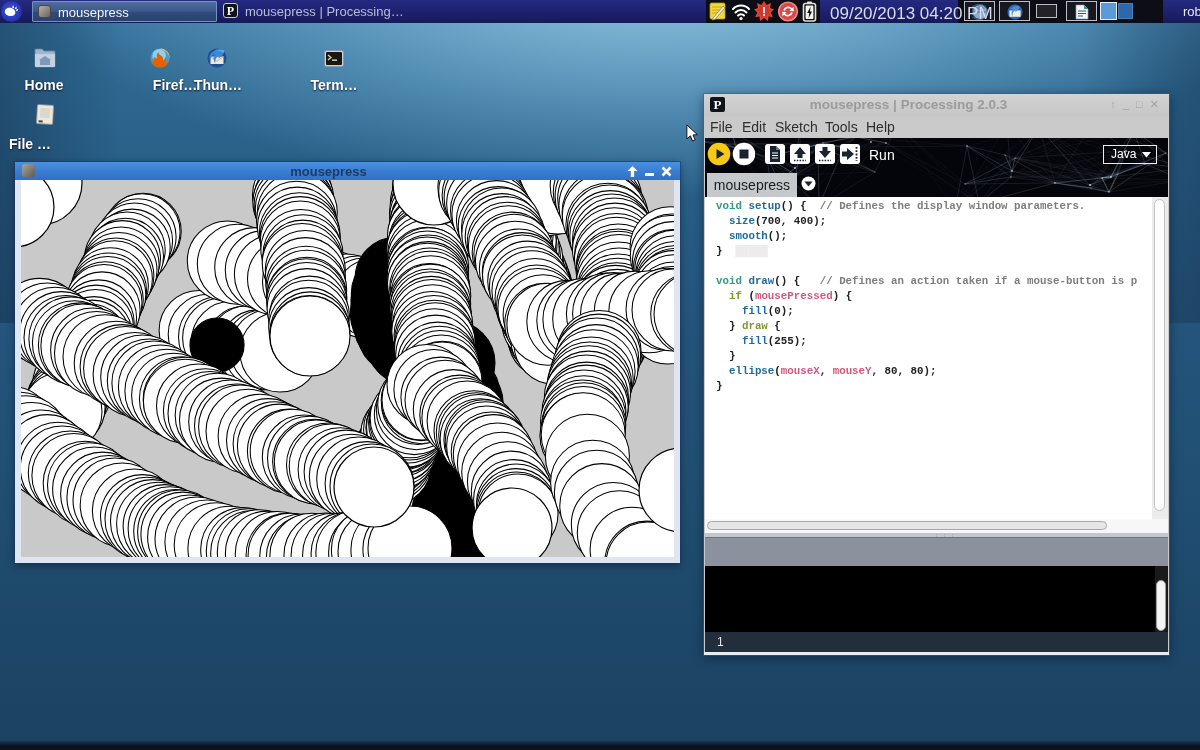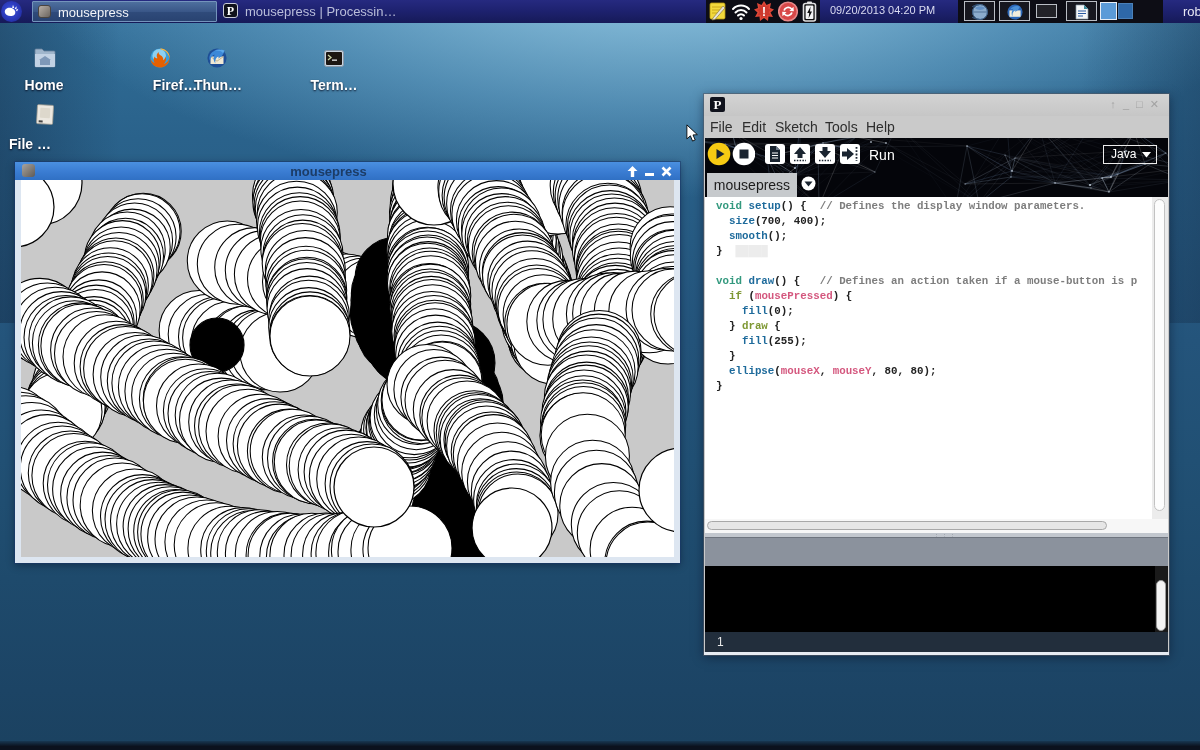--- a/index.html
+++ b/index.html
@@ -21,21 +21,21 @@
 
 .tbtn1 { position:absolute; left:32px; top:1px; width:185px; height:21px; border:1px solid #7494bc; border-radius:1px;
   background:linear-gradient(180deg, #4e6f9e 0%, #3a5788 50%, #2f4b7b 51%, #294371 100%); }
 .tbtn1 .ticon { position:absolute; left:5px; top:3px; width:13px; height:13px; border-radius:3px;
   background:linear-gradient(135deg,#b8b0a8,#6b655e); border:1px solid #4a4540; }
 .tbtn1 span { position:absolute; left:25px; top:3px; font-size:13px; color:#f2f4f8; }
 .tbtn2 { position:absolute; left:219px; top:0px; width:186px; height:23px; }
 .tbtn2 .picon { position:absolute; left:4px; top:3px; width:15px; height:15px; background:#10121c; border:1px solid #c8ccd8; border-radius:3px; color:#fff; font-weight:bold; font-size:12px; text-align:center; line-height:14px; font-family:"Liberation Serif",serif; }
 .tbtn2 span { position:absolute; left:26px; top:4px; font-size:13px; color:#b9bdd9; }
 #tray { position:absolute; left:706px; top:0; width:114px; height:23px; background:#0d0d15; }
-#clock { position:absolute; left:830px; top:4px; font-size:11px; color:#d9daf0; }
+#clock { position:absolute; left:830px; top:4px; font-size:17px; color:#d9daf0; }
 #launch { position:absolute; left:958px; top:0; width:205px; height:23px; background:#0d0d15; }
 .lbox { position:absolute; top:1px; width:31px; height:20px; border:1px solid #b9bdc4; background:#17171f; }
 #rob { position:absolute; left:1183px; top:4px; font-size:13px; color:#e8e8f4; }
 
 
 .dlabel { position:absolute; font-size:14px; font-weight:bold; color:#fff; text-shadow:0 1px 2px rgba(0,0,20,0.85); text-align:center; }
 
 
 #mwin { position:absolute; left:15px; top:162px; width:665px; height:401px;
   background:#dde6f1; box-shadow:0 2px 8px rgba(0,10,30,0.45); outline:1px solid rgba(25,55,105,0.55); }
@@ -687,20 +687,21 @@
           <circle cx="625.7" cy="383.1" r="42" fill="#fff" stroke="#000" stroke-width="1.05"></circle>
           <circle cx="627.0" cy="384.0" r="42" fill="#fff" stroke="#000" stroke-width="1.05"></circle>
           <circle cx="660.0" cy="310.0" r="42" fill="#fff" stroke="#000" stroke-width="1.2"></circle>
           <circle cx="353.0" cy="307.0" r="40" fill="#fff" stroke="#000" stroke-width="1.2"></circle>
         </svg></div>
 </div>
 
 <div id="pwin">
   <div id="ptitle">
     <div class="pico">P</div>
+    <div class="pt">mousepress | Processing 2.0.3</div>
     <div class="pbtns">↑ _ □ ✕</div>
   </div>
   <div id="ptool">
         <svg width="463" height="59" style="position:absolute;left:0;top:0">
           <rect width="463" height="59" fill="#04050a"></rect>
           <line x1="302" y1="-13" x2="350" y2="45" stroke="#9fb6cf" stroke-width="0.4" opacity="0.16"></line>
           <line x1="302" y1="-13" x2="192" y2="-12" stroke="#c7d6e8" stroke-width="0.55" opacity="0.08"></line>
           <line x1="302" y1="-13" x2="387" y2="-14" stroke="#5a718f" stroke-width="0.9" opacity="0.11"></line>
           <line x1="302" y1="-13" x2="385" y2="47" stroke="#9fb6cf" stroke-width="0.4" opacity="0.08"></line>
           <line x1="302" y1="-13" x2="250" y2="72" stroke="#9fb6cf" stroke-width="0.7" opacity="0.08"></line>
@@ -1044,21 +1045,21 @@
 <path d="M10.6,4.6 L12.6,2.2 L12.4,5.6 Z" fill="#fff"></path>
 <path d="M11.8,6.0 L14.4,4.8 L13.0,7.6 Z" fill="#fff"></path>
 </svg>
       </div>
   <div class="tbtn1">
         <div class="ticon"></div>
         <span>mousepress</span>
       </div>
   <div class="tbtn2">
         <div class="picon">P</div>
-        <span>mousepress | Processin…</span>
+        <span>mousepress | Processing…</span>
       </div>
   <div id="trayicons">
         <svg style="position:absolute;left:709px;top:2px;" width="18" height="19" viewBox="0 0 18 19">
 <rect x="1" y="1" width="15" height="16" rx="1.5" fill="#f2d93c" stroke="#b89a10" stroke-width="0.8"></rect>
 <path d="M3,5 L13,5 M3,8 L13,8 M3,11 L10,11" stroke="#caa818" stroke-width="1"></path>
 <path d="M4,16 L14,4 L16,6 L6,17.5 L3,18 Z" fill="#e8e4d8" stroke="#8a7a40" stroke-width="0.7"></path>
 </svg>
         <svg style="position:absolute;left:731px;top:2px;" width="20" height="19" viewBox="0 0 20 19">
 <path d="M2,7 A11,11 0 0 1 18,7" fill="none" stroke="#fff" stroke-width="2" stroke-linecap="round"></path>
 <path d="M4.5,10.5 A7.5,7.5 0 0 1 15.5,10.5" fill="none" stroke="#fff" stroke-width="2" stroke-linecap="round"></path>

